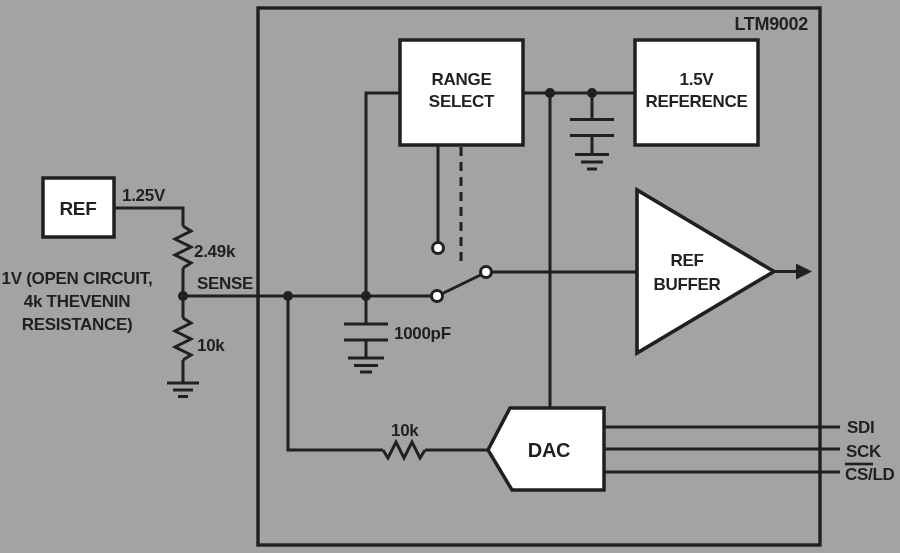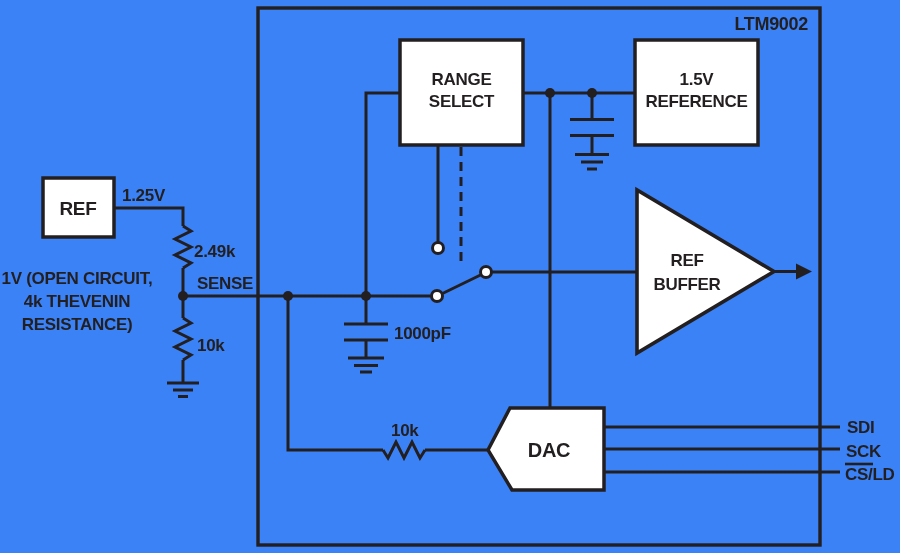--- a/index.html
+++ b/index.html
@@ -1,16 +1,16 @@
 <!DOCTYPE html>
 <html><head>
 <meta charset="utf-8">
 <style>
   html,body{margin:0;padding:0;background:#ffffff;}
-  .stage{width:900px;height:553px;position:relative;background:#3b82f6;overflow:hidden;}
+  .stage{width:900px;height:553px;position:relative;background:#a3a3a3;overflow:hidden;}
   svg{display:block;}
   text{
     font-family:"Liberation Sans", sans-serif;
     font-weight:700;
     fill:#231f20;
     letter-spacing:-0.3px;
   }
   .t17{font-size:17px;}
   .t18{font-size:18px;}
   .t19{font-size:19px;}

